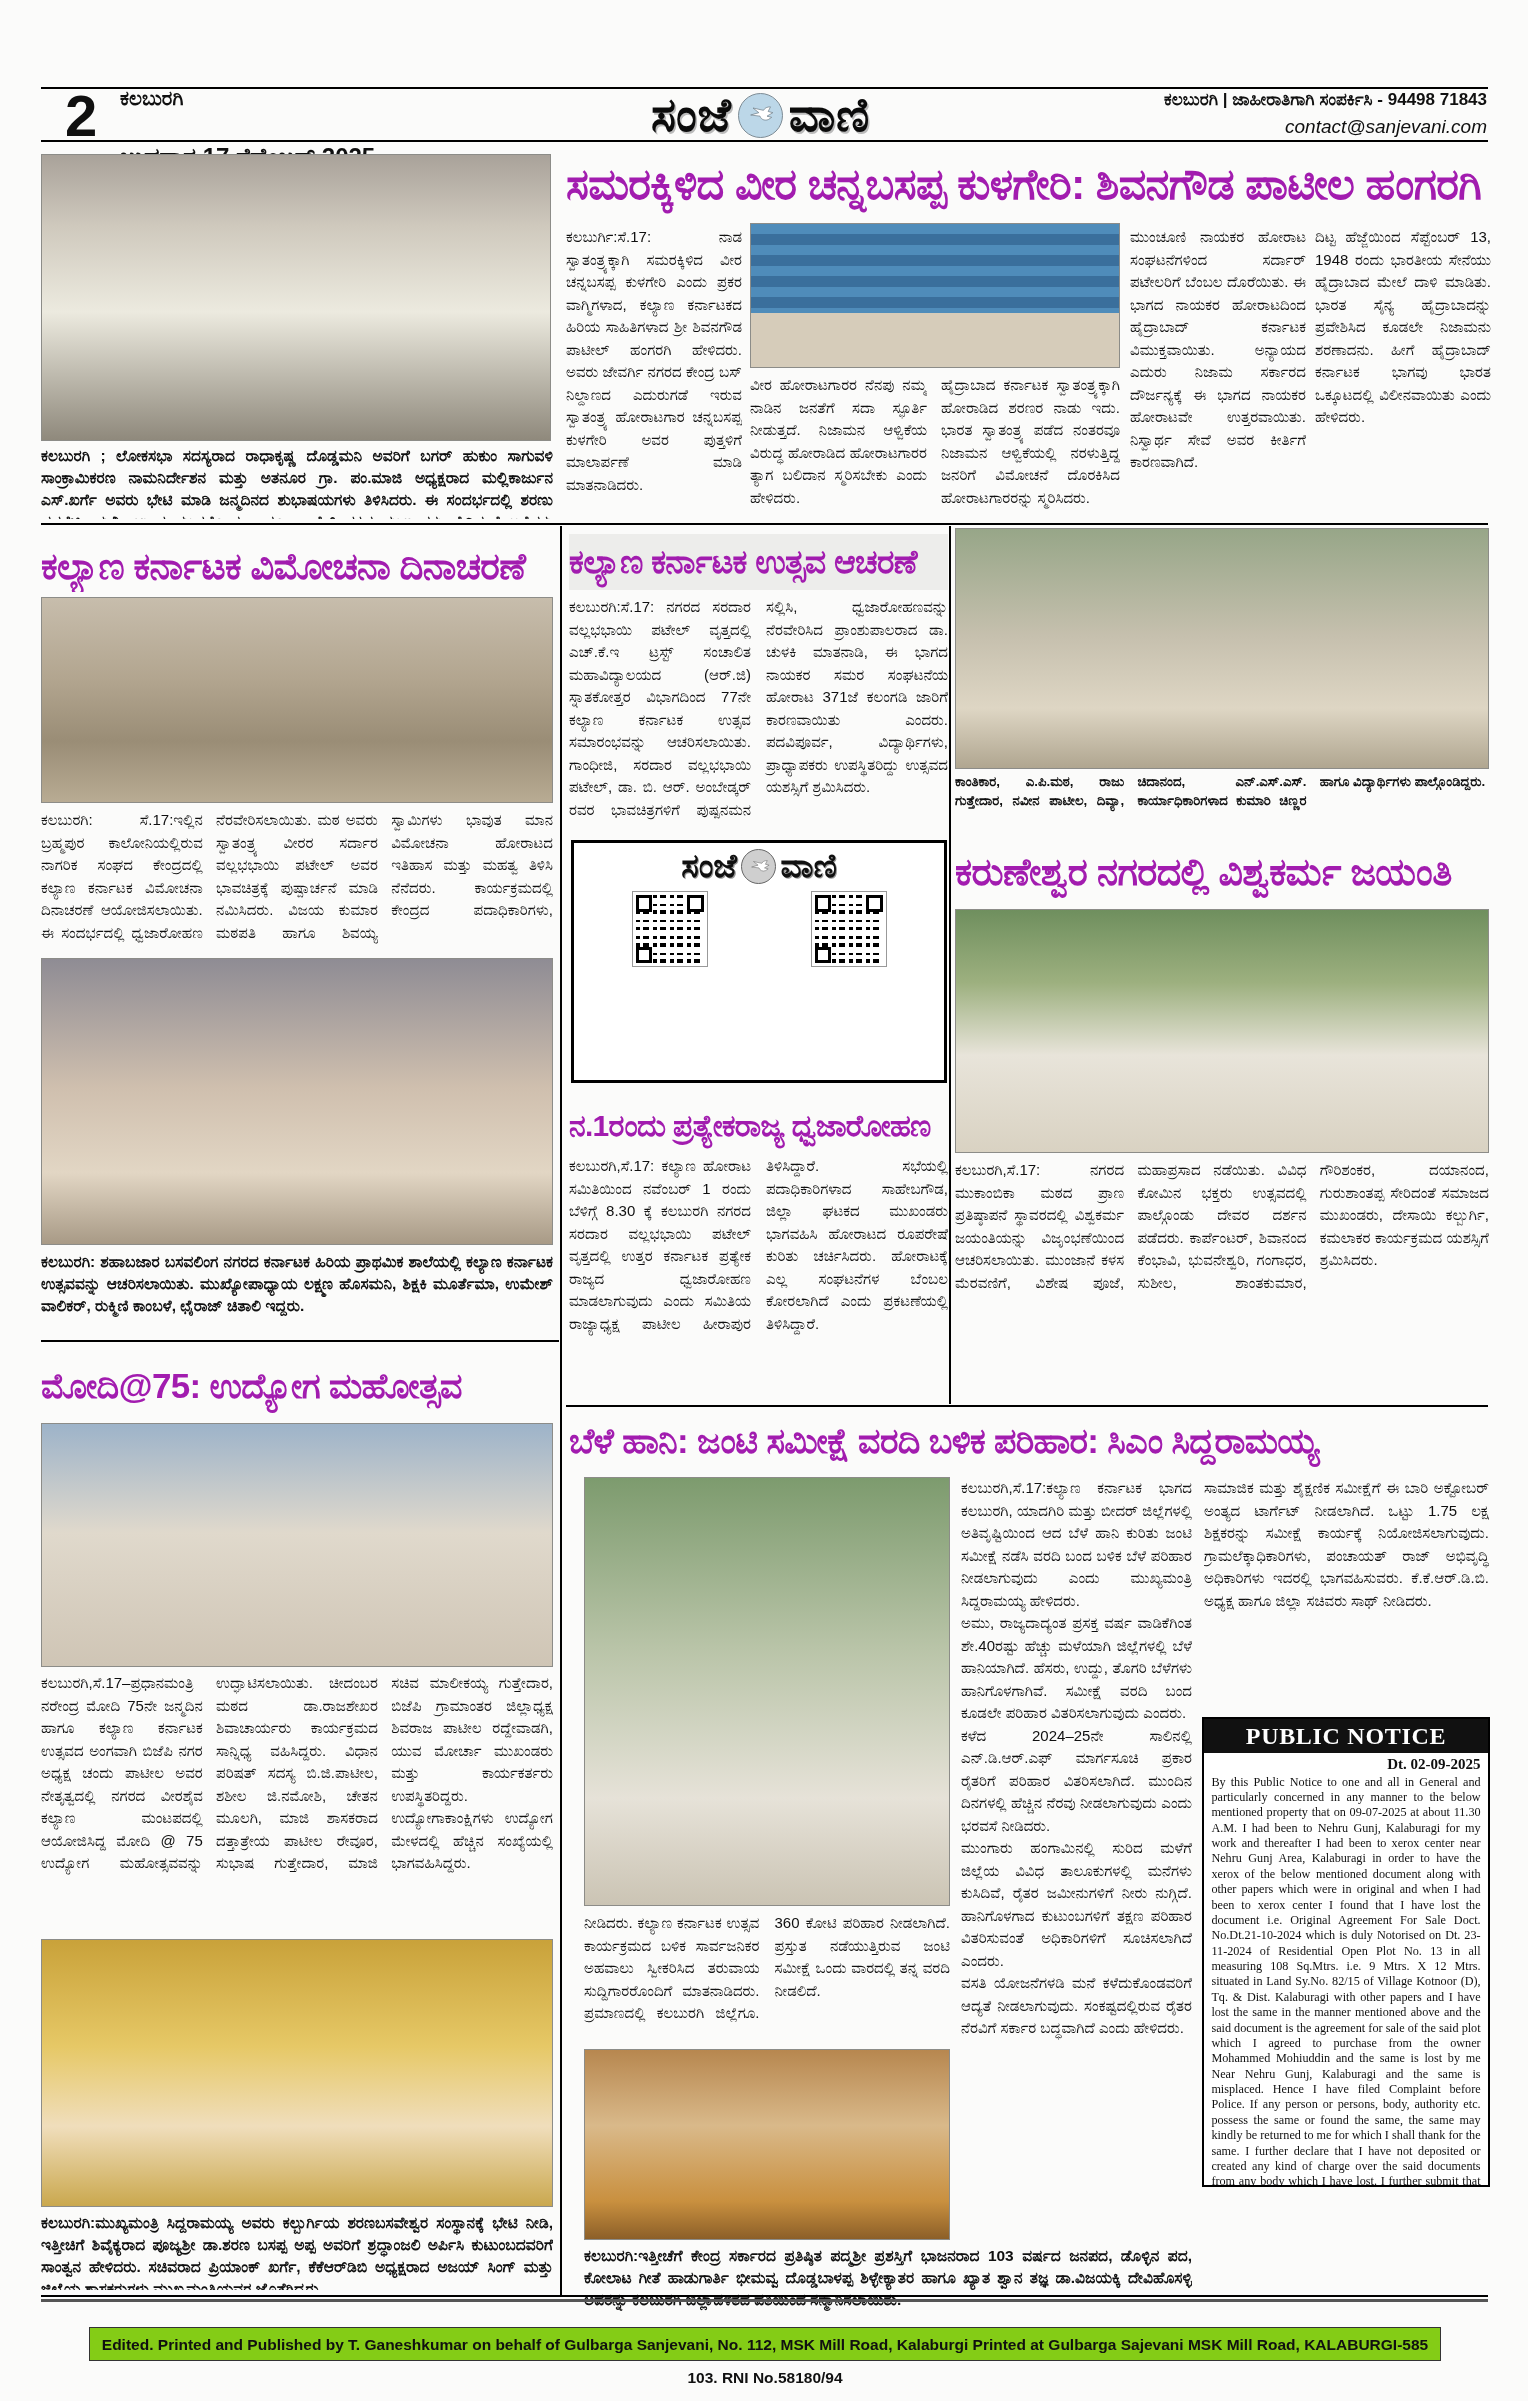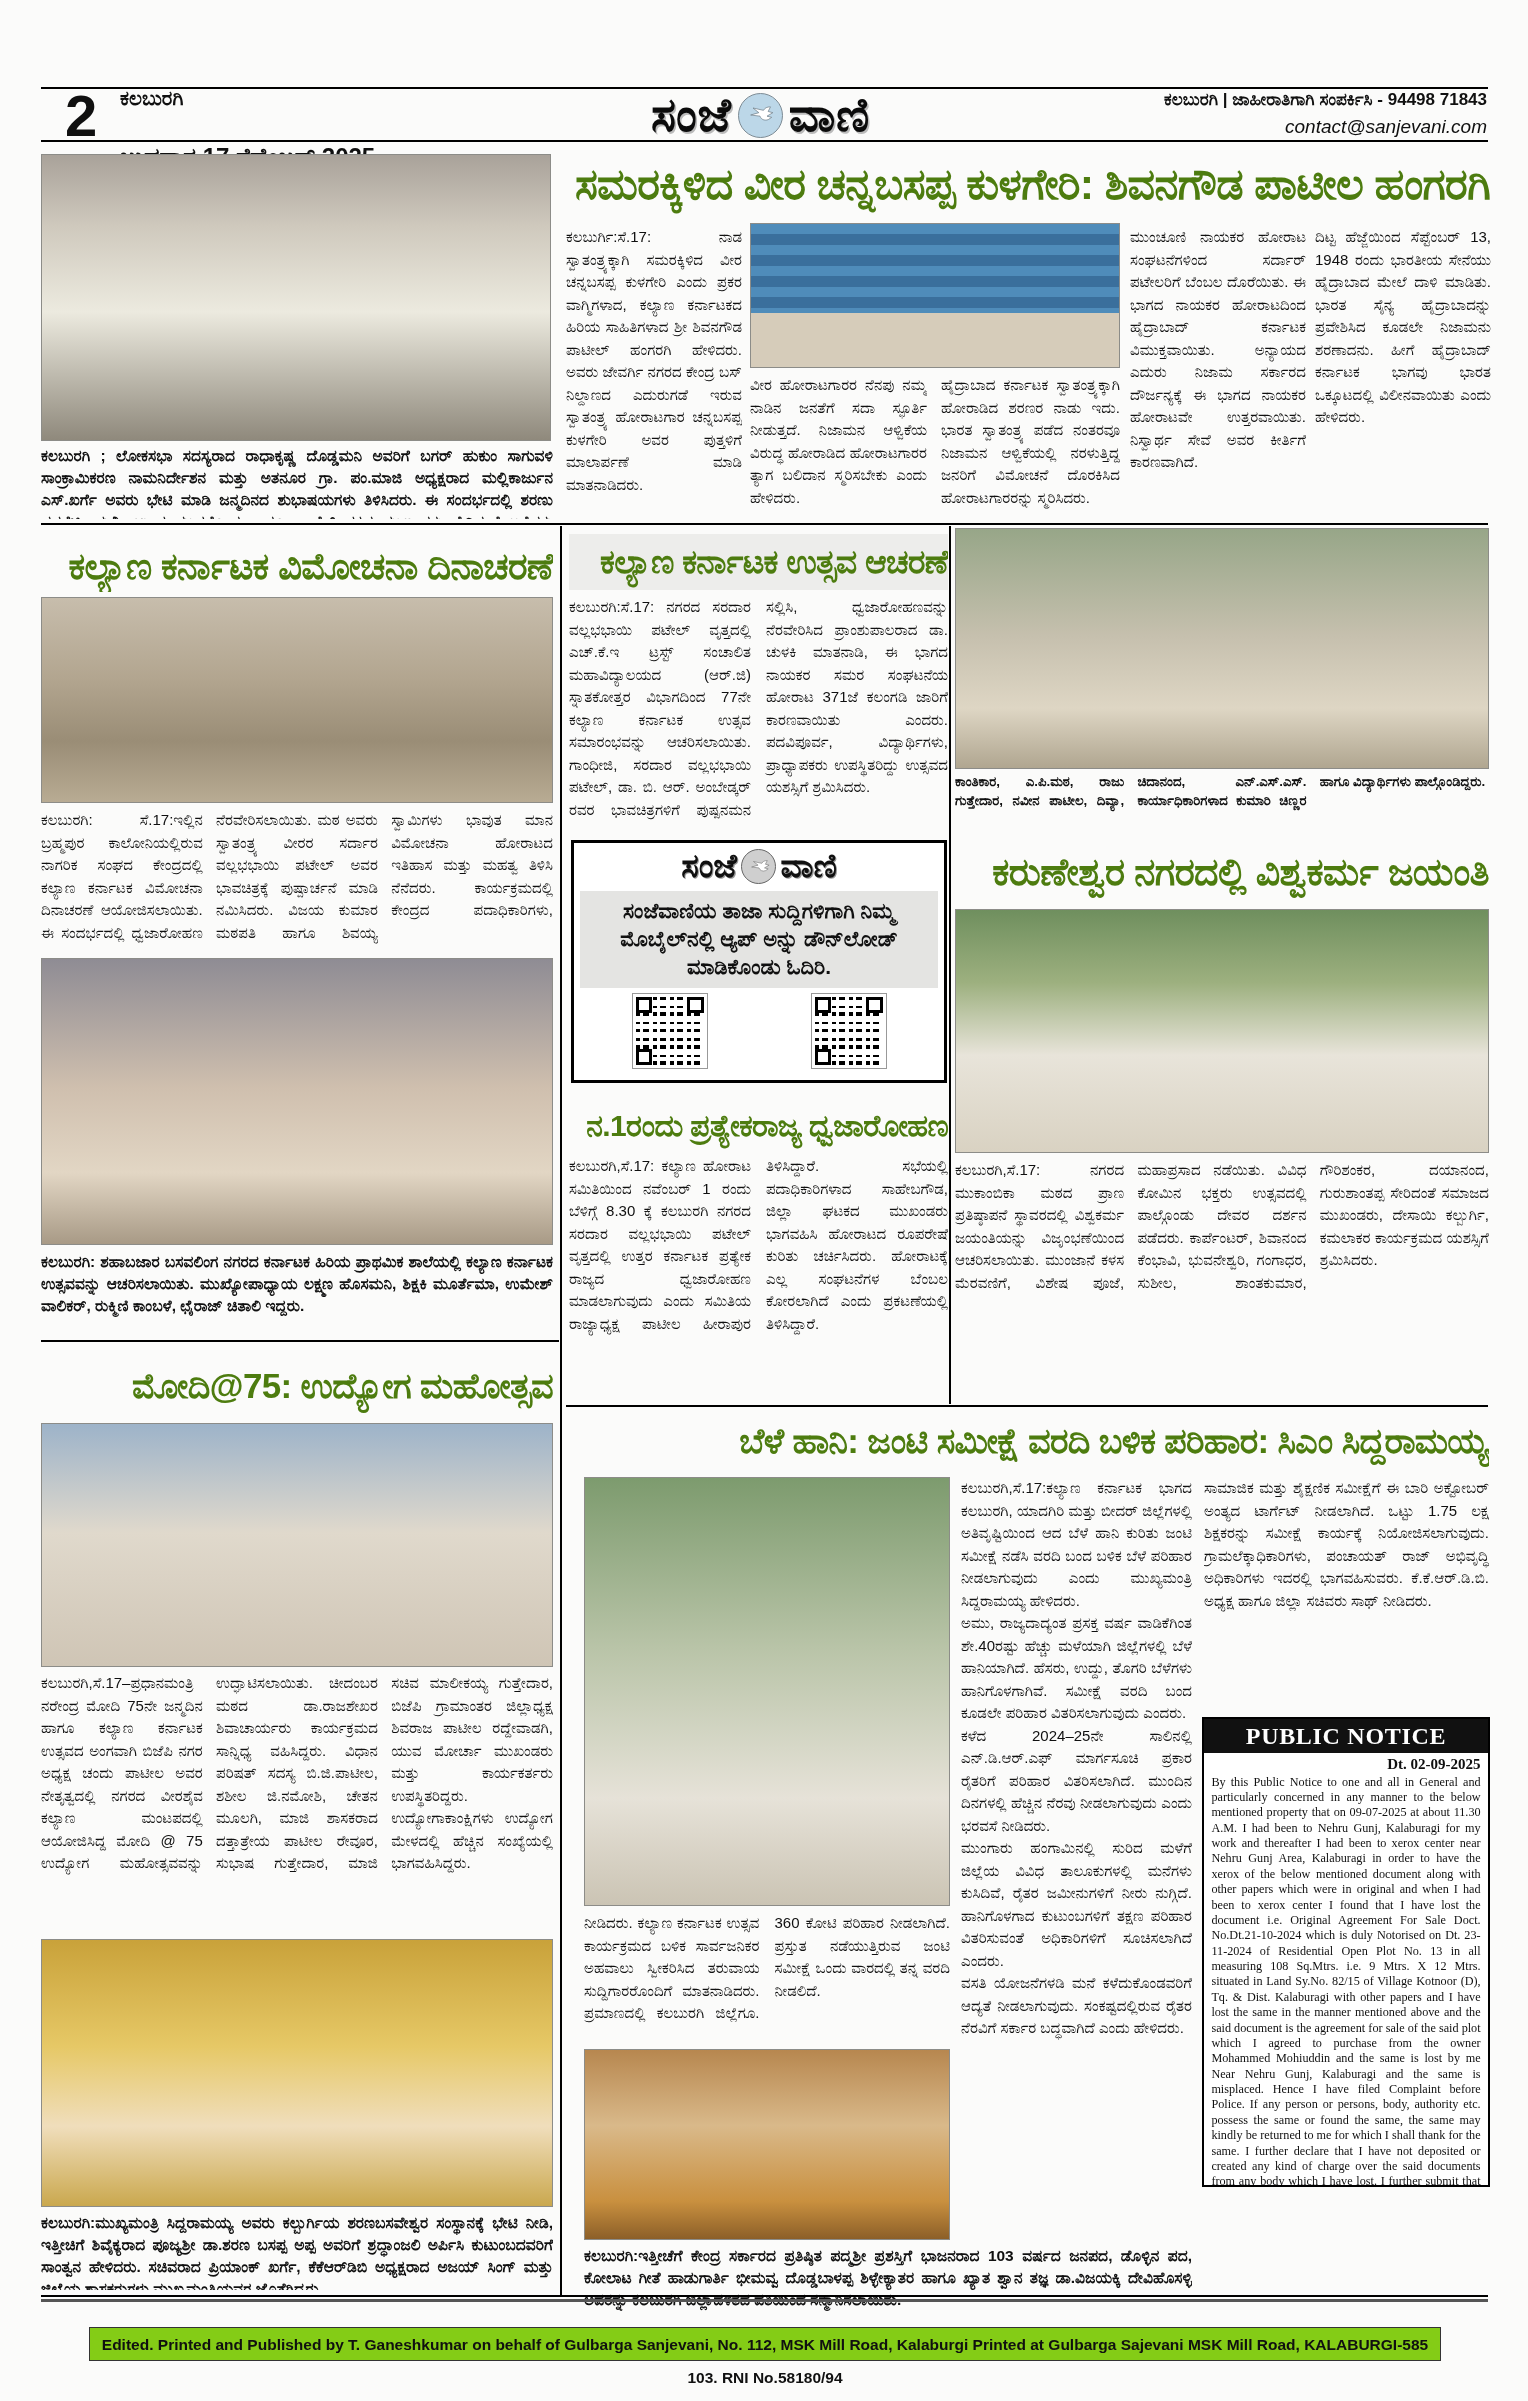--- a/index.html
+++ b/index.html
@@ -6,21 +6,21 @@
   body{
     width:1528px;height:2401px;position:relative;background:#fbfbfa;
     font-family:"Liberation Sans","DejaVu Sans",sans-serif;color:#101010;
   }
   .abs{position:absolute;}
   .rule{background:#000;}
   .body-text{font-size:15px;line-height:1.5;text-align:justify;overflow:hidden;}
   .cols2{column-count:2;column-gap:15px;}
   .cols3{column-count:3;column-gap:13.3px;}
   .caption{font-weight:bold;font-size:15.5px;line-height:1.42;text-align:justify;overflow:hidden;}
-  .headline{font-weight:900;text-align:right;letter-spacing:-0.7px;color:#4d7c0f;overflow:hidden;}
+  .headline{font-weight:900;text-align:left;letter-spacing:-0.7px;color:#a21caf;overflow:hidden;}
   .photo{border:0.7px solid #8c8c88;box-sizing:border-box;}
   .pre{white-space:pre-line;}
 
   
   .pageno{font-size:58px;font-weight:bold;line-height:52px;}
   .ed-city{font-size:20px;font-weight:bold;}
   .ed-date{font-size:24px;font-weight:bold;margin-top:31px;}
   .masthead{font-size:47px;font-weight:900;letter-spacing:0.7px;color:#0b0b0b;
     text-shadow:1.5px 1.5px 0 #bbb;display:flex;align-items:center;gap:6px;}
   .dove-circle{width:43px;height:43px;border-radius:50%;background:#bcd7e8;border:1.5px solid #7d8b94;
@@ -124,21 +124,20 @@
 <div class="abs ad-box" style="left:571px;top:840px;width:376px;height:243px;">
   <div class="ad-logo">
     <span>ಸಂಜೆ</span>
     <span class="ad-dove">
       <svg width="22" height="22" viewBox="0 0 24 24">
           <path fill="#ffffff" stroke="#666" stroke-width="0.6" d="M21 5c-3 0-5 1-6 3l-9-2 5 4-7 2 8 1c1 3 4 4 7 3l3-2-4-1 5-3-4-1 2-4z"></path>
         </svg>
     </span>
     <span>ವಾಣಿ</span>
   </div>
-  <div class="ad-msg">ಸಂಜೆವಾಣಿಯ ತಾಜಾ ಸುದ್ದಿಗಳಿಗಾಗಿ ನಿಮ್ಮ ಮೊಬೈಲ್‌ನಲ್ಲಿ ಆ್ಯಪ್ ಅನ್ನು ಡೌನ್‌ಲೋಡ್ ಮಾಡಿಕೊಂಡು ಓದಿರಿ.</div>
   <div class="qrs">
     <div class="qr">
       <div class="qr-eye e1"></div>
       <div class="qr-eye e2"></div>
       <div class="qr-eye e3"></div>
     </div>
     <div class="qr">
       <div class="qr-eye e1"></div>
       <div class="qr-eye e2"></div>
       <div class="qr-eye e3"></div>

